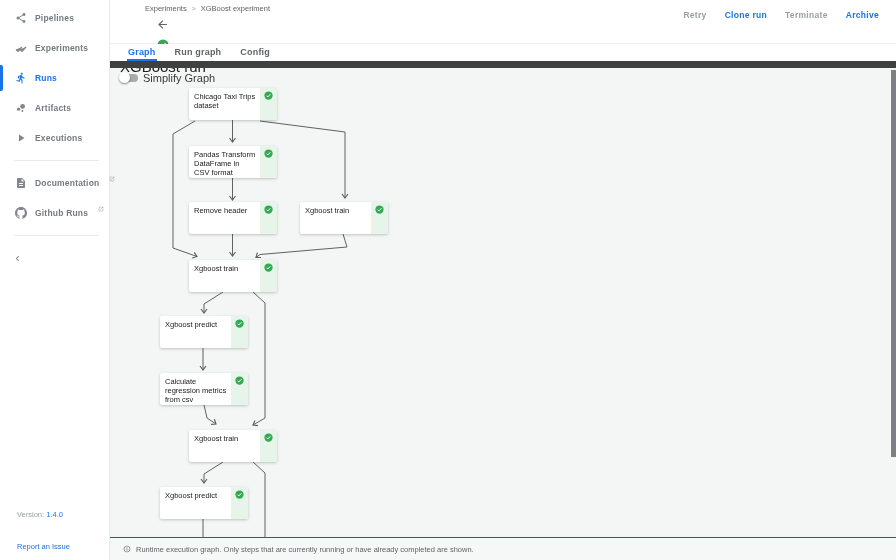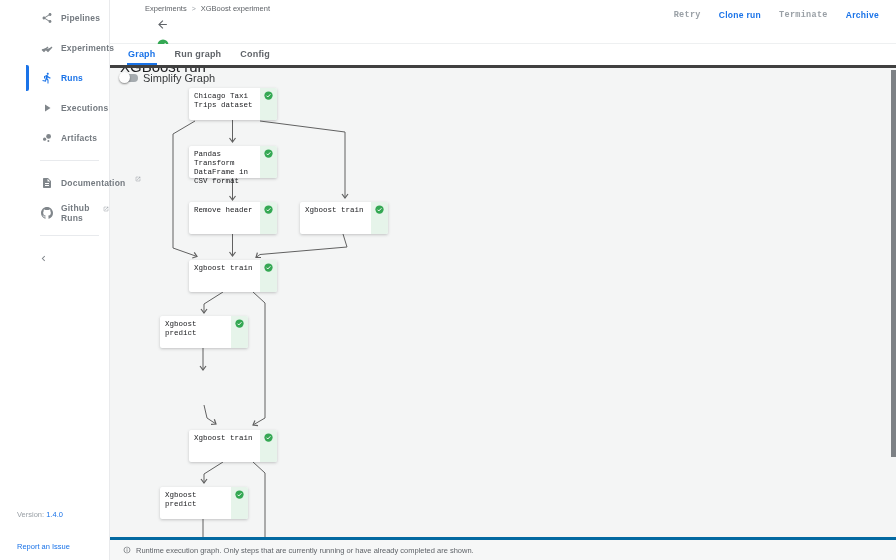--- a/index.html
+++ b/index.html
@@ -4,21 +4,21 @@
 <style>
   * { margin:0; padding:0; box-sizing:border-box; }
   html,body { width:896px; height:560px; }
   body {
     position:relative; overflow:hidden; background:#fff;
     font-family:"Liberation Sans","DejaVu Sans",sans-serif;
     -webkit-font-smoothing:antialiased; color:#202124;
   }
   
   .sidebar { position:absolute; left:0; top:0; bottom:0; width:110px; background:#fff;
-             border-right:1px solid #e9eaec; z-index:3;padding-left:26px; }
+             border-right:1px solid #e9eaec; z-index:3; }
   .nav { padding-top:3px; }
   .nav-item { position:relative; display:flex; align-items:center; height:30px;
               padding-left:14px; gap:8px; cursor:pointer; }
   .nav-label { font-size:8.5px; font-weight:700; color:#747a80; letter-spacing:.2px; }
   .nav-item.active .nav-label { color:#1a73e8; }
   .nav-icon { width:13px; height:13px; display:flex; align-items:center; justify-content:center; flex:0 0 13px; }
   .nav-icon svg { width:12px; height:12px; fill:#80868b; }
   .nav-item.active .nav-icon svg { fill:#1a73e8; }
   .active-bar { position:absolute; left:0; top:2px; width:3px; height:26px; background:#1a73e8;
                 border-radius:0 2px 2px 0; }
@@ -39,46 +39,46 @@
   .bc-sep { font-size:7px; color:#9aa0a6; }
   .titlebar { position:absolute; left:10px; top:16px; display:flex; align-items:center; gap:7px;flex-direction:column; }
   .back-btn { width:16px; height:16px; display:flex; align-items:center; justify-content:center; cursor:pointer; }
   .back-btn svg { width:13px; height:13px; fill:#5f6368; }
   .title-check svg { width:12px; height:12px; display:block; }
   .page-title { font-size:15px; font-weight:400; color:#202124; }
   .actions { position:absolute; right:17px; top:10px; display:flex; gap:18px; }
   .action-btn { font-size:8.5px; font-weight:700; letter-spacing:.3px; cursor:pointer; background:none; border:none;
                 font-family:inherit; }
   .action-btn.enabled { color:#1a73e8; }
-  .action-btn.disabled { color:#9aa0a6; cursor:default;font-family:Liberation Mono, monospace; }
+  .action-btn.disabled { color:#9aa0a6; cursor:default; }
   
   .tabsbar { position:absolute; left:110px; right:0; top:44px; height:24px; background:#fff;
-             border-bottom:3px solid #404040; display:flex; padding-left:17px; gap:17px; z-index:2; }
+             border-bottom:7px solid #404040; display:flex; padding-left:17px; gap:17px; z-index:2; }
   .tab { display:flex; align-items:center; font-size:9px; font-weight:700; letter-spacing:.2px;
          color:#5f6368; border-bottom:2px solid transparent; padding:0 1px; cursor:pointer; }
   .tab.active { color:#1a73e8; border-bottom-color:#1a73e8; }
   
   .canvas { position:absolute; left:110px; right:0; top:68px; bottom:23px; background:#f4f5f5; overflow:hidden; }
   .edges { position:absolute; left:0; top:0; }
   .toggle { position:absolute; left:10px; top:5px; width:18px; height:10px; cursor:pointer; }
   .toggle-track { position:absolute; left:0; top:1px; width:18px; height:8px; border-radius:4px; background:#a5abaf; }
   .toggle-knob { position:absolute; left:-1px; top:-1px; width:11px; height:11px; border-radius:50%;
                  background:#fdfdfd; box-shadow:0 1px 2px rgba(0,0,0,.45); }
   .toggle-label { position:absolute; left:33px; top:4px; font-size:11px; color:#37393b; }
   .node { position:absolute; width:88px; height:32px; background:#fff; border-radius:2px;
-          box-shadow:0 1px 3px rgba(60,64,67,.28); cursor:pointer;font-family:Liberation Mono, monospace; }
+          box-shadow:0 1px 3px rgba(60,64,67,.28); cursor:pointer; }
   .node-strip { position:absolute; right:0; top:0; bottom:0; width:17px; background:#e6f4ea;
                 border-radius:0 2px 2px 0; }
   .node-check { position:absolute; right:4px; top:3px; width:9px; height:9px; }
   .node-check svg, .title-check svg { display:block; }
   .node-label { position:absolute; left:5px; top:3.5px; width:62px; font-size:7.5px; line-height:1.2; color:#202124; }
   .vscroll { position:absolute; right:0; top:2px; width:5px; height:387px; background:#7d8185; cursor:grab; }
   
   .footerbar { position:absolute; left:110px; right:0; bottom:0; height:23px; background:#f6f7f7;
-               border-top:3px solid #0369a1; display:flex; align-items:center; gap:5px; padding-left:13px; z-index:2; }
+               border-top:1px solid #0369a1; display:flex; align-items:center; gap:5px; padding-left:13px; z-index:2; }
   .footerbar svg { width:8px; height:8px; fill:#5f6368; flex:0 0 8px; }
   .footer-text { font-size:7.5px; color:#5f6368; }
 </style>
 </head>
 <body>
 
 <aside class="sidebar">
   <nav class="nav">
     <div class="nav-item">
       <span class="nav-icon">
@@ -102,34 +102,34 @@
       <span class="nav-icon">
         <svg viewBox="0 0 24 24">
             <path d="M13.49 5.48c1.1 0 2-.9 2-2s-.9-2-2-2-2 .9-2 2 .9 2 2 2zm-3.6 13.9l1-4.4 2.1 2v6h2v-7.5l-2.1-2 .6-3c1.3 1.5 3.3 2.5 5.5 2.5v-2c-1.9 0-3.5-1-4.3-2.4l-1-1.6c-.4-.6-1-1-1.7-1-.3 0-.5.1-.8.1l-5.2 2.2v4.7h2v-3.4l1.8-.7-1.6 8.1-4.9-1-.4 2 7 1.4z"></path>
           </svg>
       </span>
       <span class="nav-label">Runs</span>
     </div>
     <div class="nav-item">
       <span class="nav-icon">
         <svg viewBox="0 0 24 24">
-            <path d="M8 5v14l11-7z"></path>
-          </svg>
-      </span>
-      <span class="nav-label">Executions</span>
-    </div>
-    <div class="nav-item">
-      <span class="nav-icon">
-        <svg viewBox="0 0 24 24">
             <circle cx="7.2" cy="14.4" r="3.2"></circle>
             <circle cx="14.8" cy="18" r="2"></circle>
             <circle cx="15.2" cy="8.8" r="4.8"></circle>
           </svg>
       </span>
       <span class="nav-label">Artifacts</span>
+    </div>
+    <div class="nav-item">
+      <span class="nav-icon">
+        <svg viewBox="0 0 24 24">
+            <path d="M8 5v14l11-7z"></path>
+          </svg>
+      </span>
+      <span class="nav-label">Executions</span>
     </div>
   </nav>
   <div class="sb-divider"></div>
   <div class="nav-item">
     <span class="nav-icon">
       <svg viewBox="0 0 24 24">
           <path d="M14 2H6c-1.1 0-2 .9-2 2v16c0 1.1.9 2 2 2h12c1.1 0 2-.9 2-2V8l-6-6zm2 16H8v-2h8v2zm0-4H8v-2h8v2zm-3-5V3.5L18.5 9H13z"></path>
         </svg>
     </span>
     <span class="nav-label">Documentation</span>
@@ -284,20 +284,30 @@
   <div class="node" style="left:50px;top:248px">
     <span class="node-strip"></span>
     <span class="node-check">
         <svg viewBox="0 0 24 24" width="9" height="9">
           <circle cx="12" cy="12" r="11" fill="#34a853"></circle>
           <path d="M6.8 12.6l3.3 3.3 7-7.2" stroke="#fff" stroke-width="2.6" fill="none"></path>
         </svg>
       </span>
     <span class="node-label">Xgboost predict</span>
   </div>
+  <div class="node" style="left:50px;top:305px">
+    <span class="node-strip"></span>
+    <span class="node-check">
+        <svg viewBox="0 0 24 24" width="9" height="9">
+          <circle cx="12" cy="12" r="11" fill="#34a853"></circle>
+          <path d="M6.8 12.6l3.3 3.3 7-7.2" stroke="#fff" stroke-width="2.6" fill="none"></path>
+        </svg>
+      </span>
+    <span class="node-label">Calculate regression metrics from csv</span>
+  </div>
   <div class="node" style="left:79px;top:362px">
     <span class="node-strip"></span>
     <span class="node-check">
         <svg viewBox="0 0 24 24" width="9" height="9">
           <circle cx="12" cy="12" r="11" fill="#34a853"></circle>
           <path d="M6.8 12.6l3.3 3.3 7-7.2" stroke="#fff" stroke-width="2.6" fill="none"></path>
         </svg>
       </span>
     <span class="node-label">Xgboost train</span>
   </div>

